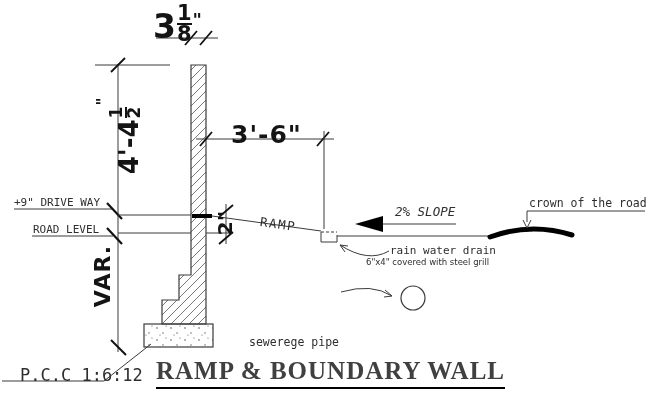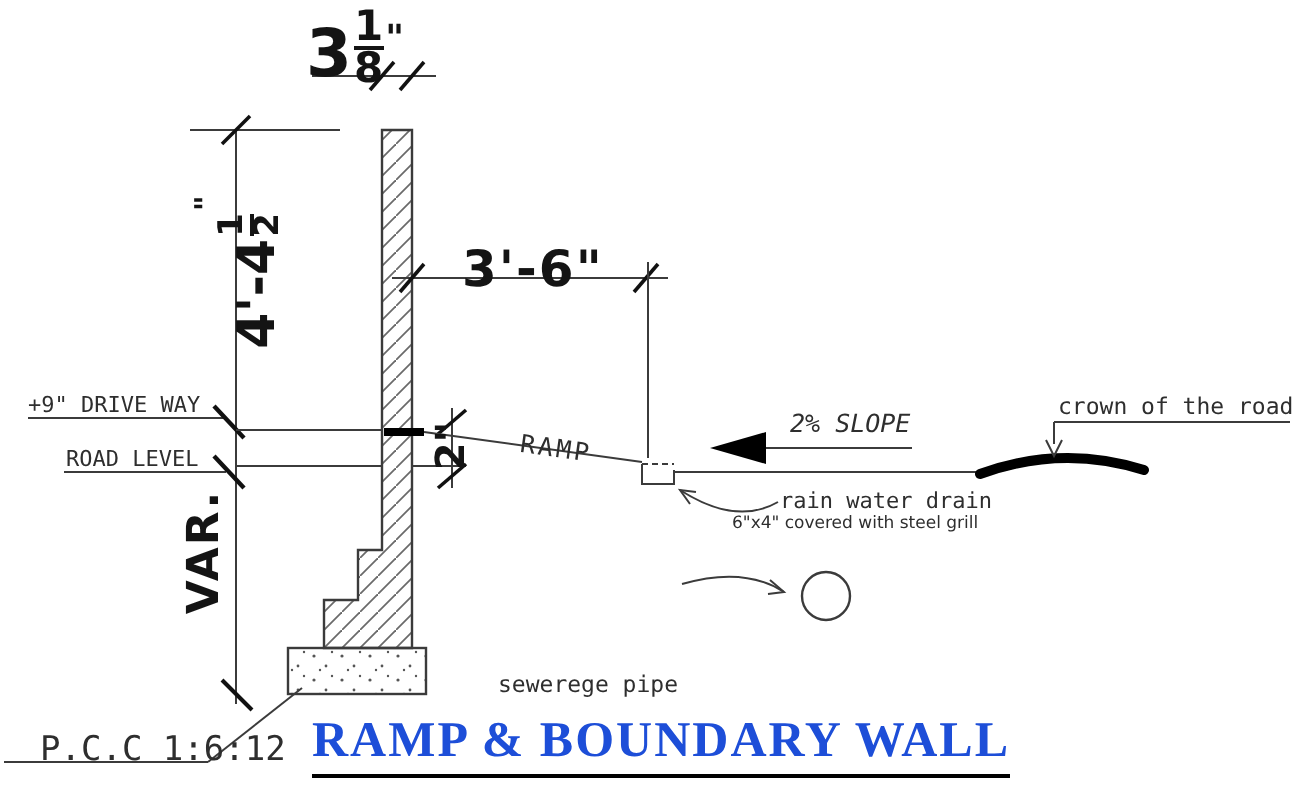--- a/index.html
+++ b/index.html
@@ -9,21 +9,21 @@
   .lbl{position:absolute;font-family:"DejaVu Sans Mono",monospace;color:#2e2e2e;
        white-space:nowrap;line-height:1;}
   .dim{position:absolute;font-family:"DejaVu Sans",sans-serif;font-weight:bold;color:#141414;
        white-space:nowrap;line-height:1;display:flex;align-items:flex-end;}
   .frac{display:inline-flex;flex-direction:column;align-items:center;line-height:.82;
         font-weight:bold;}
   .frac .bar{display:block;height:2px;background:#141414;width:100%;margin:1px 0;}
   .unit{align-self:flex-start;}
   .rot{transform:rotate(-90deg);justify-content:center;}
   #title{position:absolute;font-family:"Liberation Serif","DejaVu Serif",serif;
-         font-weight:bold;color:#1d4ed8;border-bottom:2px solid #000;padding-bottom:2px;
+         font-weight:bold;color:#404040;border-bottom:2px solid #000;padding-bottom:2px;
          letter-spacing:1px;white-space:nowrap;}
 </style>
 </head>
 <body>
 
 <div id="stage">
 
   <svg width="650" height="400" viewBox="0 0 650 400">
     <defs>
       <pattern id="hatch" width="9" height="9" patternUnits="userSpaceOnUse">

